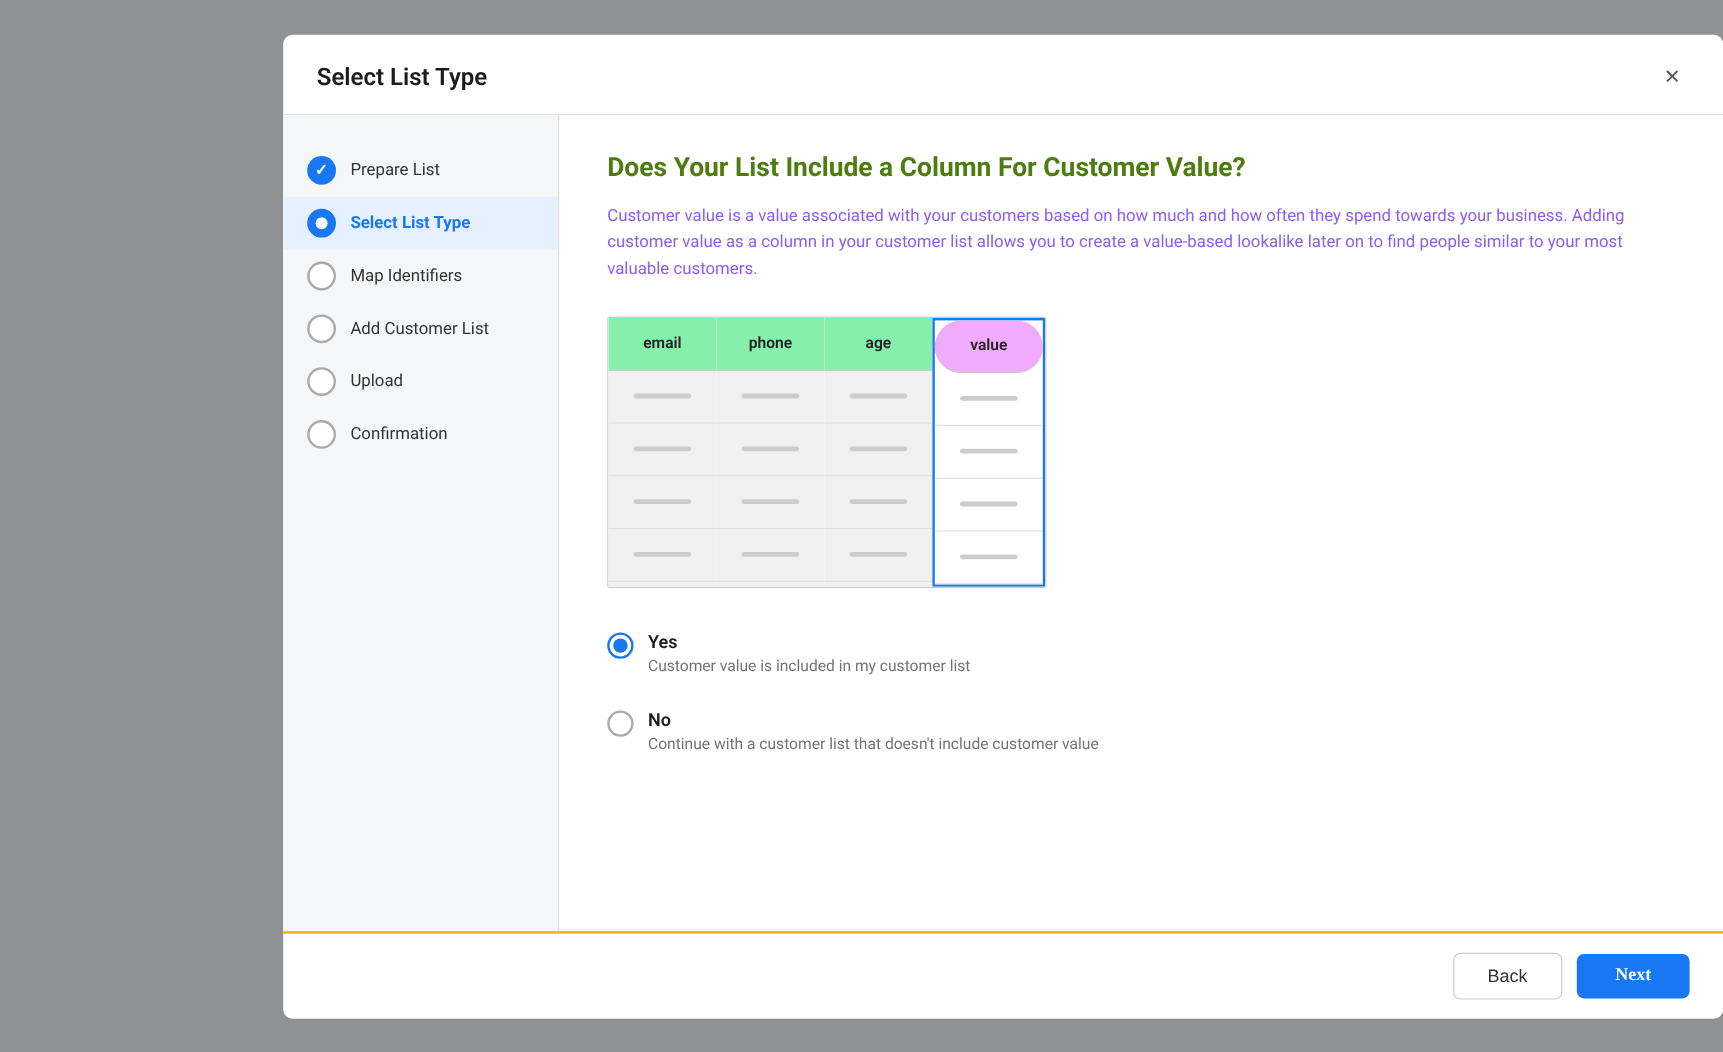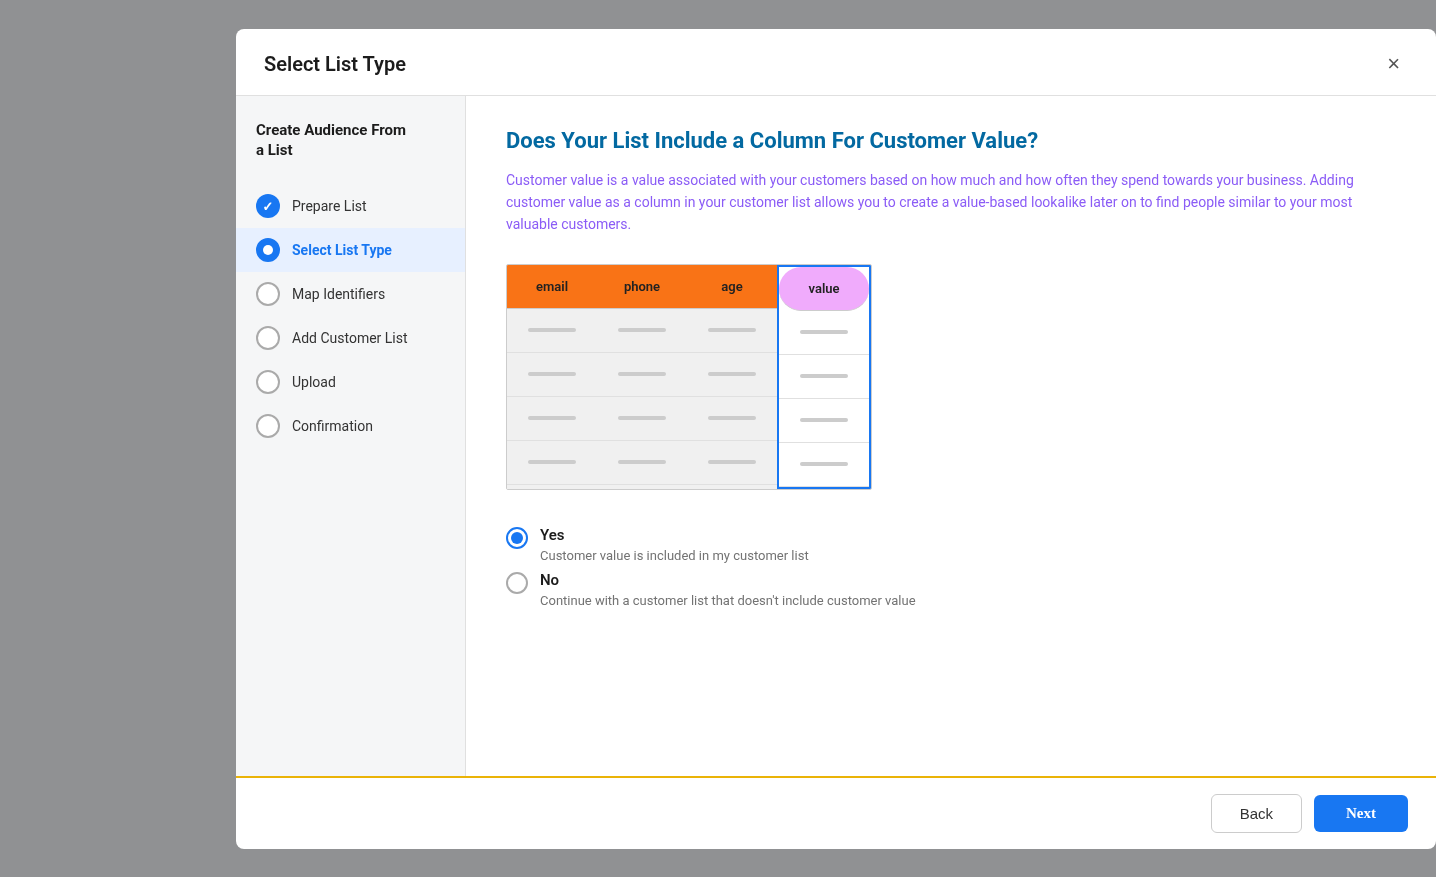--- a/index.html
+++ b/index.html
@@ -124,21 +124,21 @@
     }
     
     .main-content {
       flex: 1;
       padding: 32px 40px;
       overflow-y: auto;
     }
     .section-title {
       font-size: 22px;
       font-weight: 700;
-      color: #0369a1;
+      color: #4d7c0f;
       margin-bottom: 16px;
     }
     .section-description {
       font-size: 14px;
       color: #8b5cf6;
       line-height: 1.6;
       max-width: 900px;
       margin-bottom: 28px;
     }
     
@@ -167,38 +167,38 @@
       display: flex;
       align-items: center;
       justify-content: center;
       border-bottom: 1px solid #e0e0e0;
       font-size: 13px;
       color: #555;
     }
     .table-cell.header {
       font-weight: 600;
       color: #222;
-      background: #f97316;
+      background: #86efac;
       border-bottom: 1px solid #ccc;
     }
     .table-col.highlighted .table-cell.header {
       background: #f0abfc;
       border-radius: 22px;
     }
     .table-cell-line {
       width: 48px;
       height: 4px;
       background: #ccc;
       border-radius: 2px;
     }
     
     .radio-group {
       display: flex;
       flex-direction: column;
-      gap: 8px;
+      gap: 28px;
     }
     .radio-option {
       display: flex;
       align-items: flex-start;
       gap: 12px;
       cursor: pointer;
     }
     .radio-circle {
       width: 22px;
       height: 22px;
@@ -273,21 +273,20 @@
   <div class="modal">
 
     <div class="modal-header">
       <span class="modal-title">Select List Type</span>
       <button class="close-btn">×</button>
     </div>
 
     <div class="modal-body">
 
       <div class="sidebar">
-        <div class="sidebar-header">Create Audience From<br>a List</div>
 
         <div class="sidebar-step completed">
           <div class="step-icon completed"></div>
           <span class="step-label">Prepare List</span>
         </div>
 
         <div class="sidebar-step active">
           <div class="step-icon current"></div>
           <span class="step-label">Select List Type</span>
         </div>

